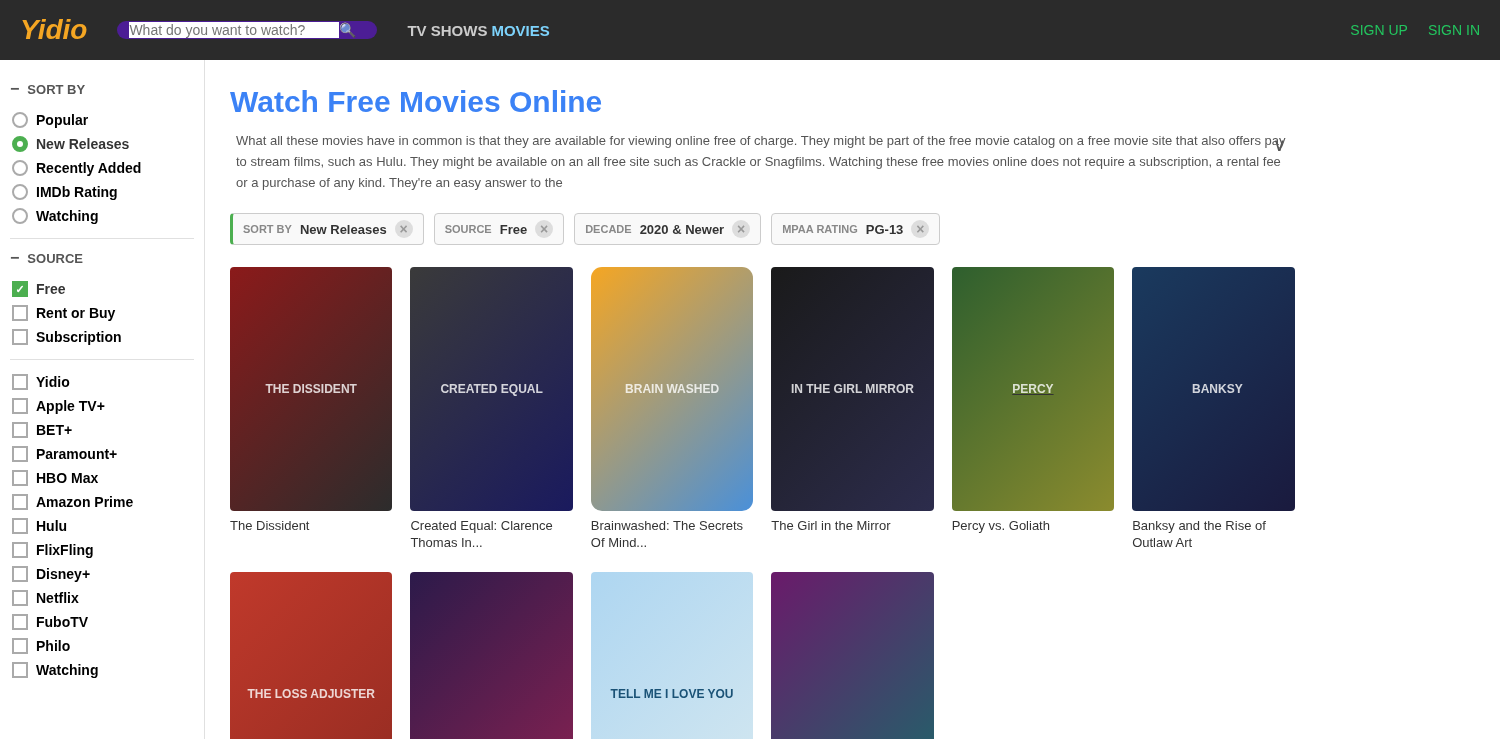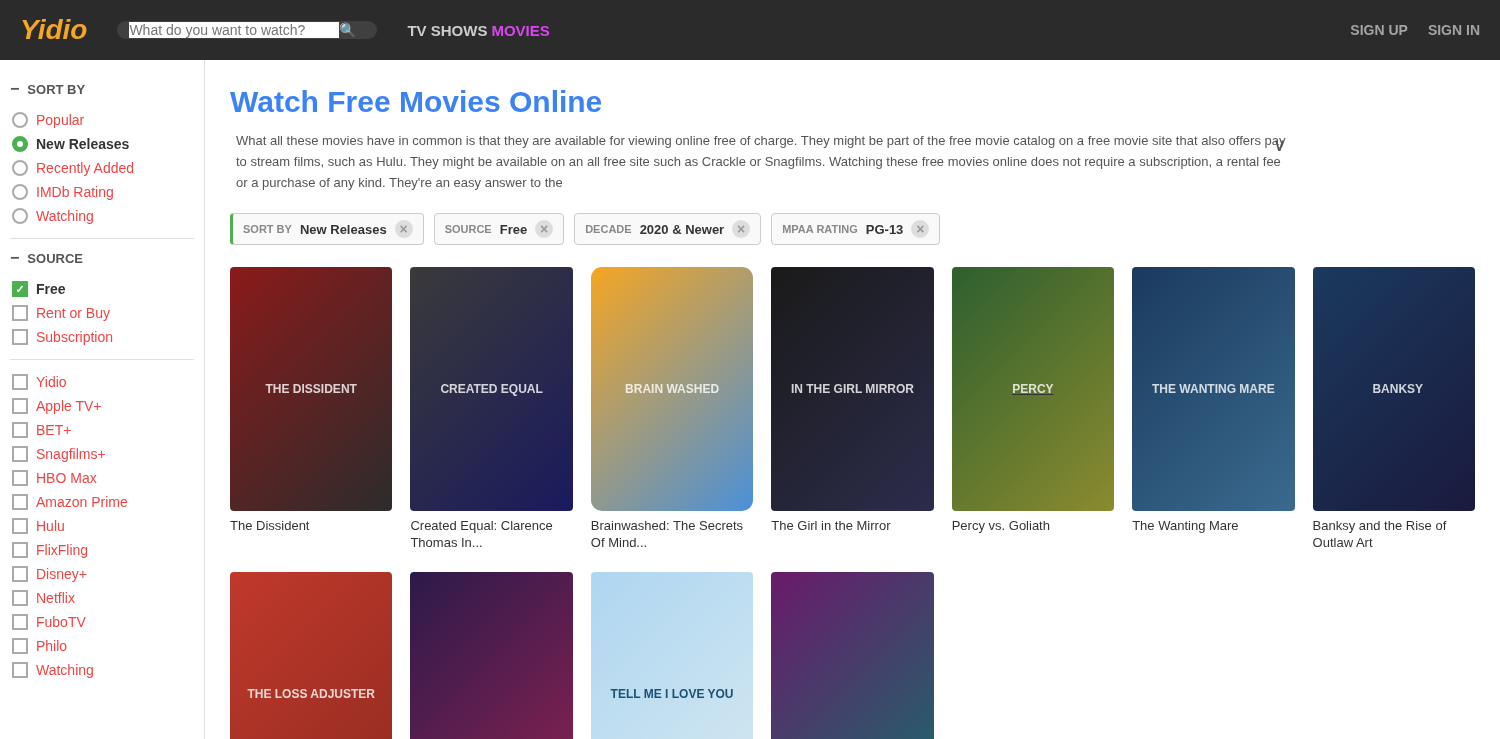--- a/index.html
+++ b/index.html
@@ -17,46 +17,46 @@
     .logo {
       font-size: 28px;
       font-weight: bold;
       color: #f5a623;
       font-style: italic;
       margin-right: 10px;
     }
     .search-bar {
       display: flex;
       align-items: center;
-      background: #404040;
+      background: #4c1d95;
       border-radius: 20px;
       padding: 1px 12px;
       width: 260px;
     }
     .search-bar input {
       border: none;
       outline: none;
       width: 210px;
       font-size: 14px;
       color: #999;
     }
     .search-icon { color: #999; font-size: 14px; }
     .nav-links { display: flex; gap: 4px; margin-left: 10px; }
     .nav-link {
       color: #ccc;
       text-decoration: none;
       font-size: 15px;
       font-weight: bold;
     }
-    .nav-link.active { color: #d946ef; }
+    .nav-link.active { color: #7dd3fc; }
     .header-right { margin-left: auto; display: flex; gap: 20px; }
     .header-btn {
-      color: #a3a3a3;
+      color: #22c55e;
       font-size: 14px;
-      font-weight: bold;
+      font-weight: normal;
       cursor: pointer;
       background: none;
       border: none;
     }
 
     
     .layout { display: flex; min-height: calc(100vh - 60px); }
 
     
     .sidebar {
@@ -80,22 +80,23 @@
       font-size: 16px;
       color: #555;
       cursor: pointer;
     }
     .sidebar-item {
       display: flex;
       align-items: center;
       gap: 8px;
       padding: 4px 2px;
       font-size: 14px;
-      color: #ef4444;
+      color: #000000;
       cursor: pointer;
+      font-weight: bold;
     }
     .sidebar-item.active { font-weight: bold; color: #333; }
     .radio-circle {
       width: 16px; height: 16px;
       border-radius: 50%;
       border: 2px solid #aaa;
       flex-shrink: 0;
     }
     .radio-circle.checked {
       background: #4caf50;
@@ -311,21 +312,21 @@
     <div class="sidebar-item">
       <div class="checkbox-sq"></div>
       <span>Apple TV+</span>
     </div>
     <div class="sidebar-item">
       <div class="checkbox-sq"></div>
       <span>BET+</span>
     </div>
     <div class="sidebar-item">
       <div class="checkbox-sq"></div>
-      <span>Snagfilms+</span>
+      <span>Paramount+</span>
     </div>
     <div class="sidebar-item">
       <div class="checkbox-sq"></div>
       <span>HBO Max</span>
     </div>
     <div class="sidebar-item">
       <div class="checkbox-sq"></div>
       <span>Amazon Prime</span>
     </div>
     <div class="sidebar-item">
@@ -423,28 +424,20 @@
       </div>
       <div class="movie-card">
         <div class="movie-poster poster-percy">
           <div class="poster-text">
               <span>PERCY</span>
             </div>
         </div>
         <div class="movie-title">Percy vs. Goliath</div>
       </div>
       <div class="movie-card">
-        <div class="movie-poster poster-wanting">
-          <div class="poster-text">
-              <span>The Wanting Mare</span>
-            </div>
-        </div>
-        <div class="movie-title">The Wanting Mare</div>
-      </div>
-      <div class="movie-card">
         <div class="movie-poster poster-banksy">
           <div class="poster-text">
               <span>BANKSY</span>
             </div>
         </div>
         <div class="movie-title">Banksy and the Rise of Outlaw Art</div>
       </div>
     </div>
 
     <div class="movies-grid">

